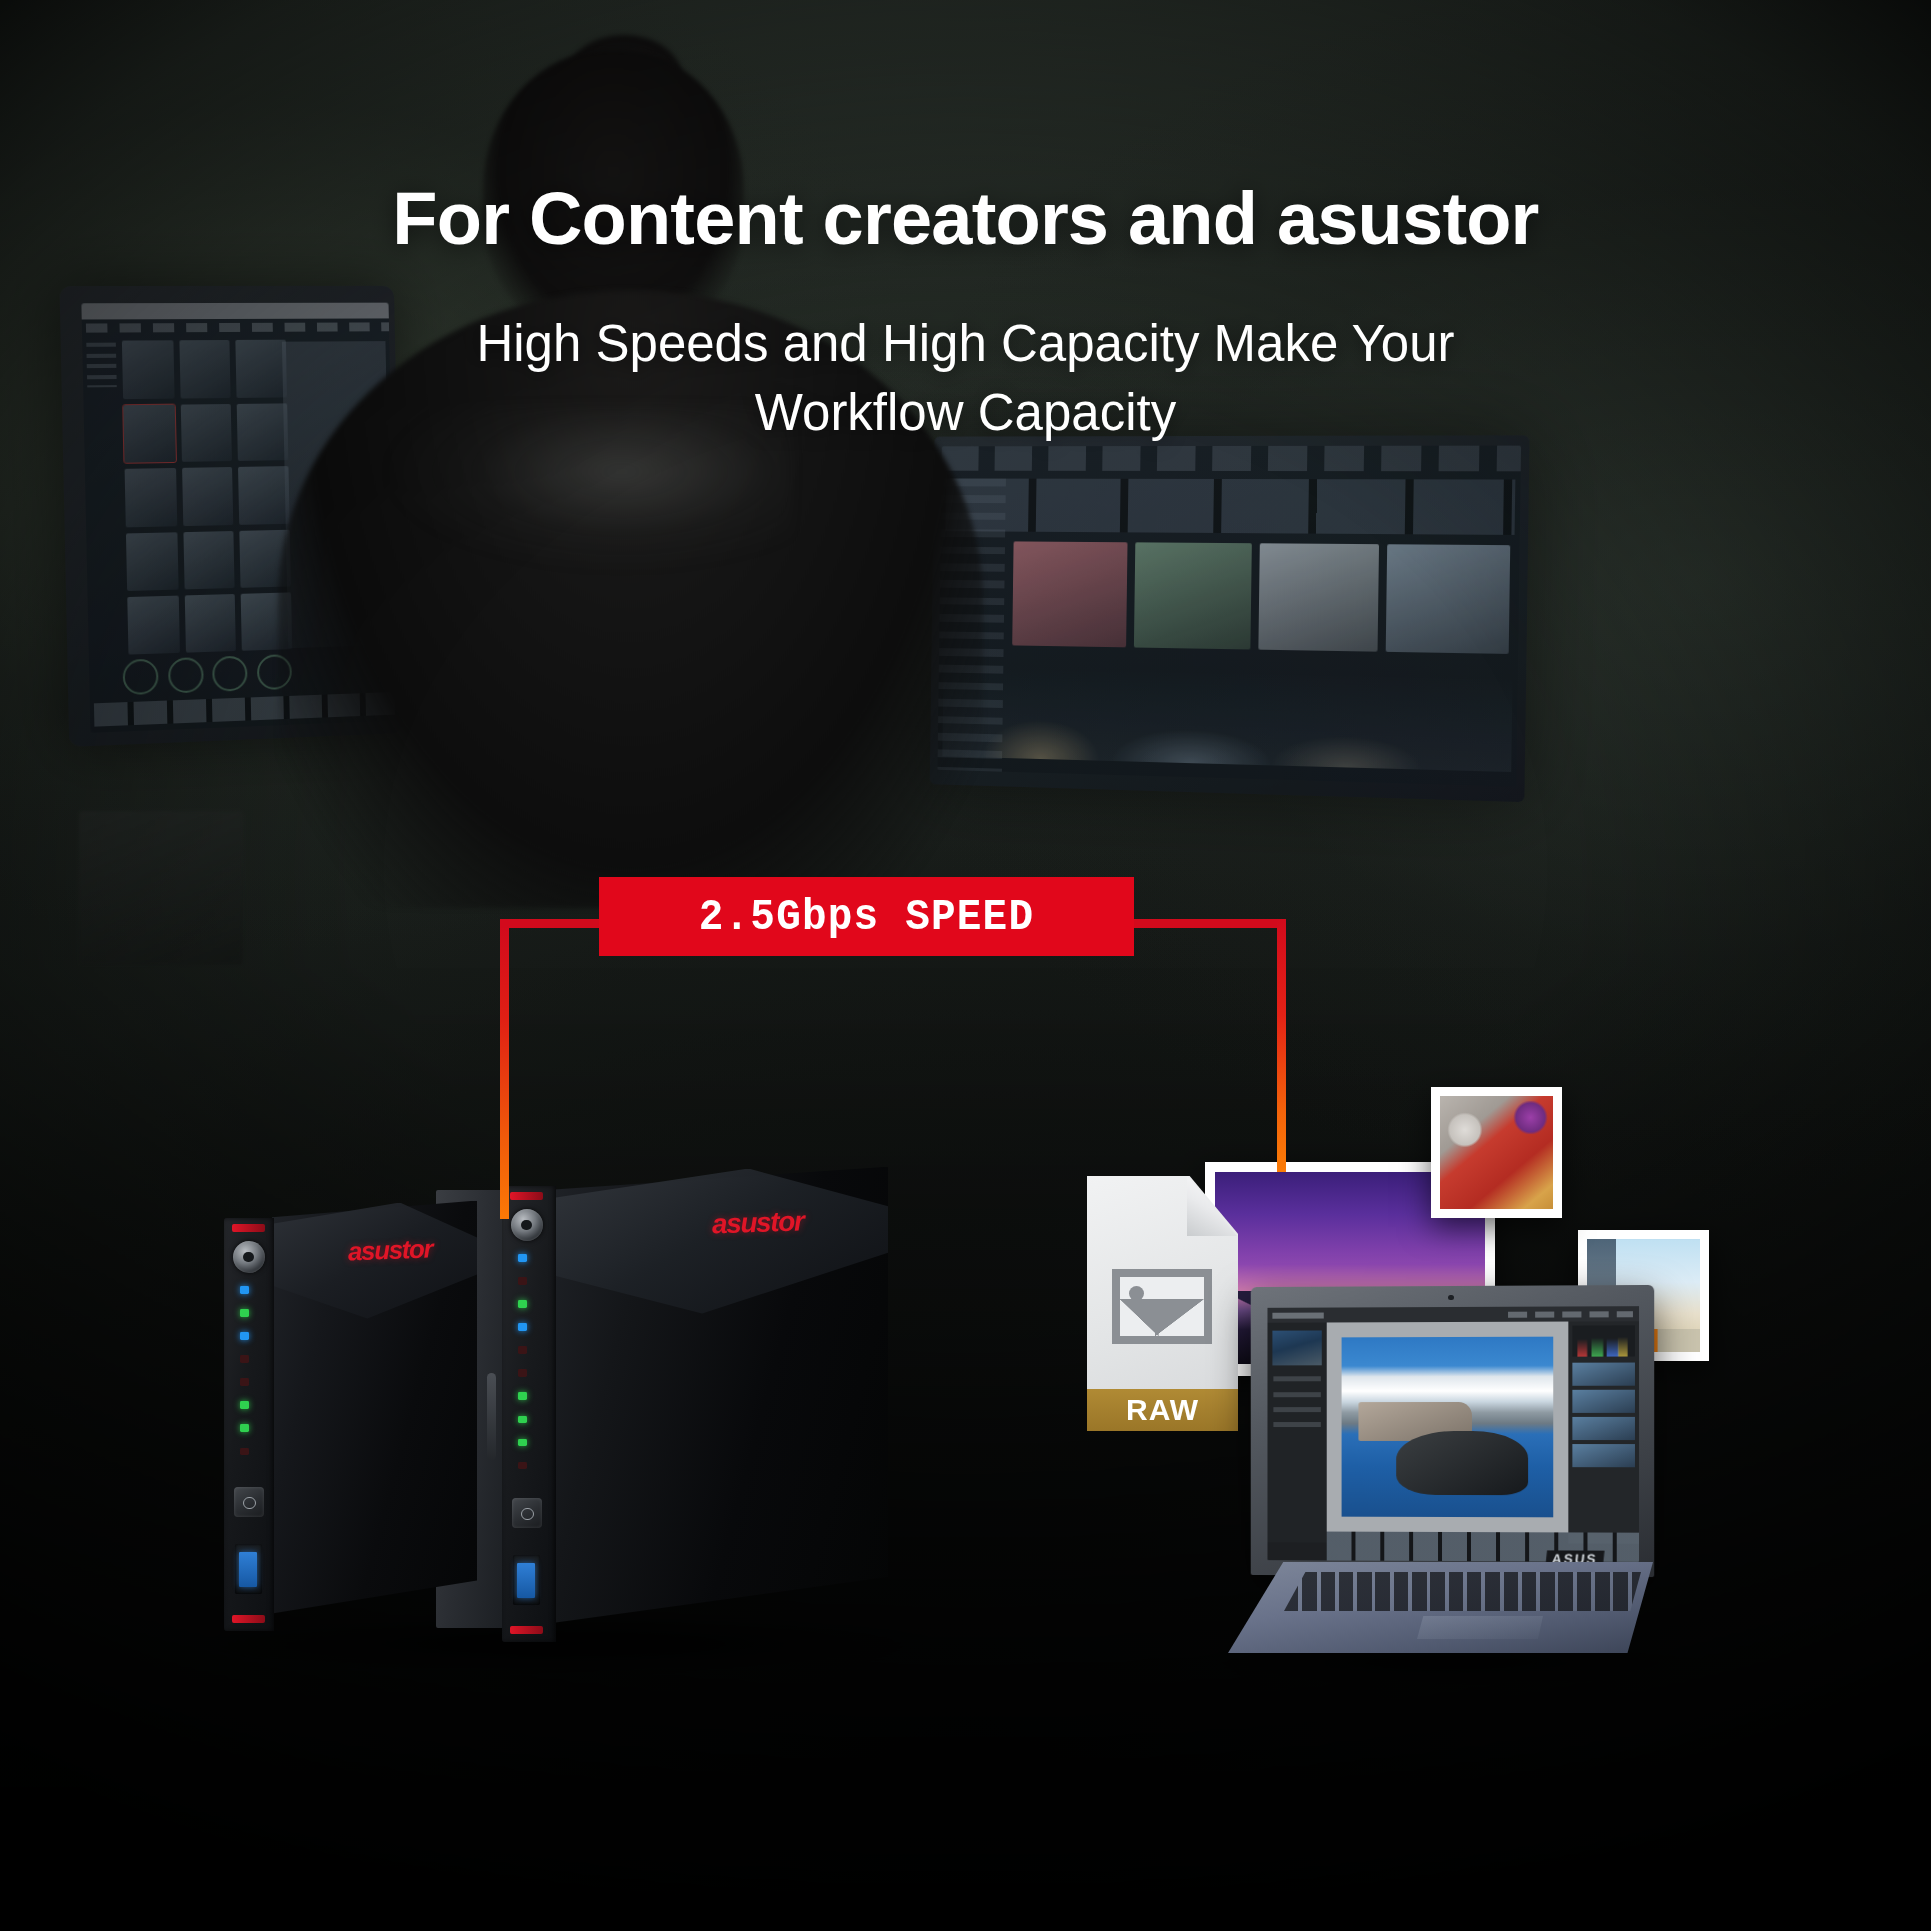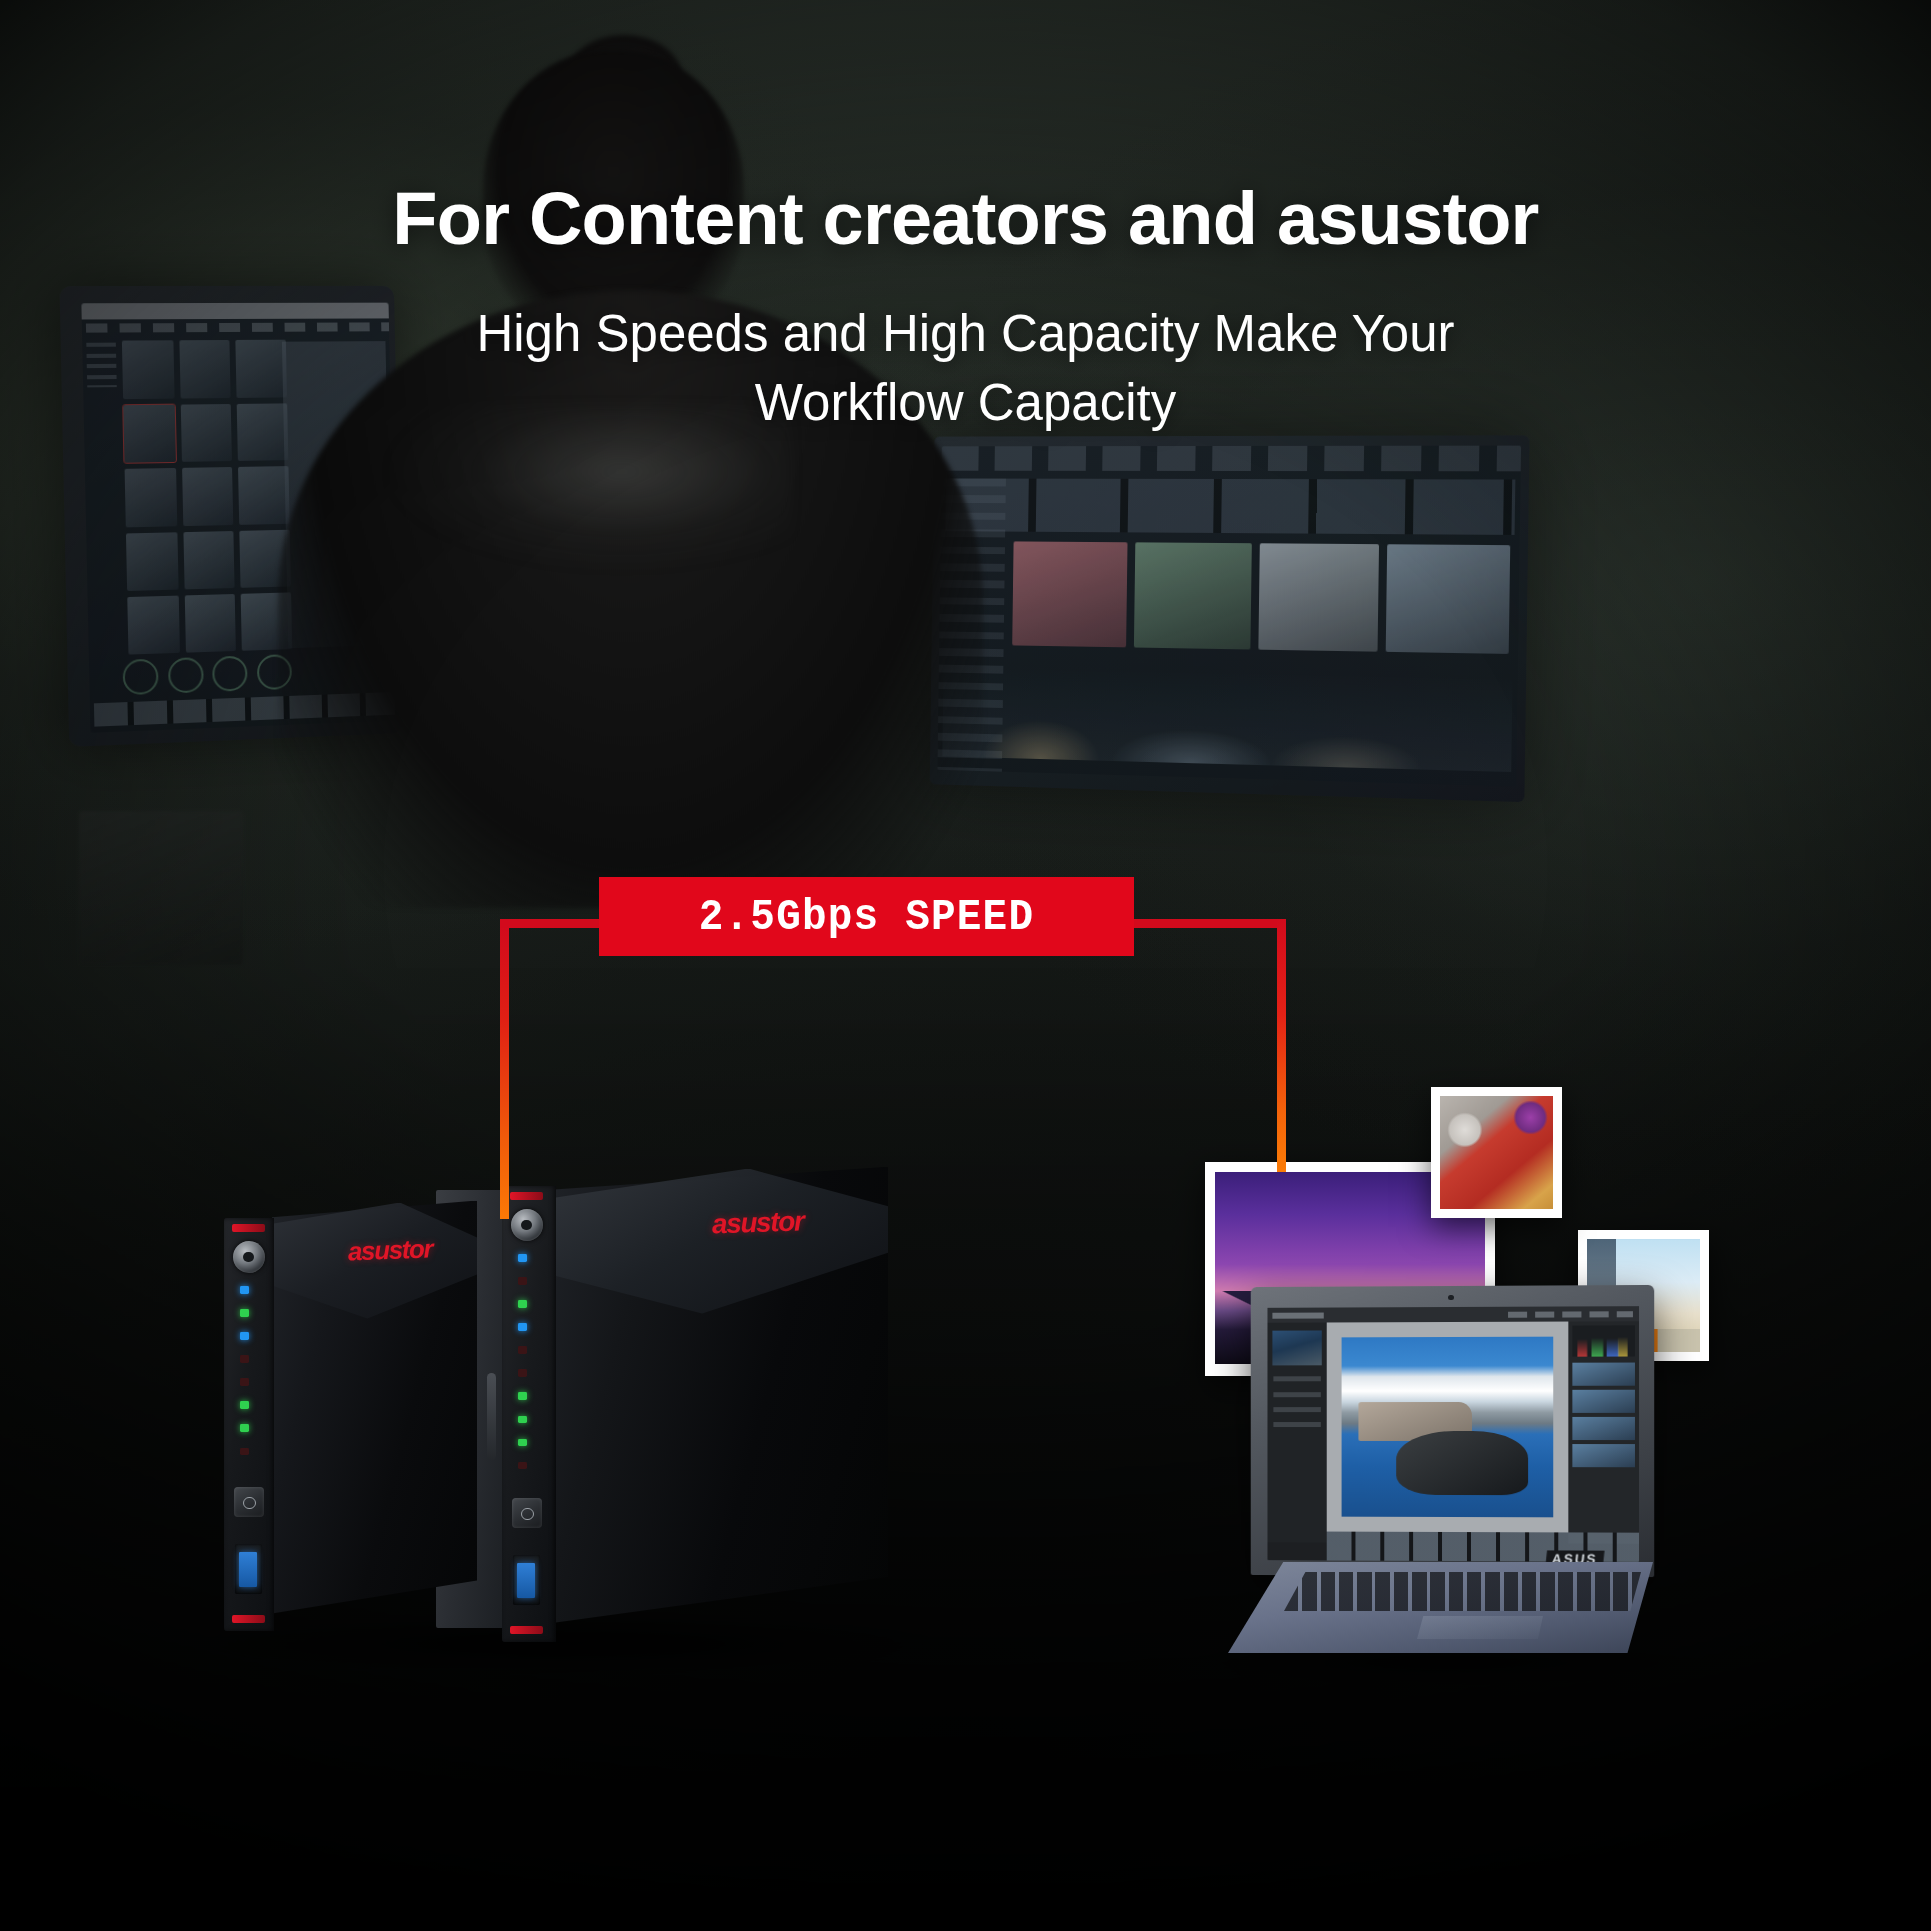--- a/index.html
+++ b/index.html
@@ -134,21 +134,21 @@
       radial-gradient(ellipse 1448px 1159px at 50% 45%, rgba(0,0,0,0) 40%, rgba(0,0,0,0.55) 88%, rgba(0,0,0,0.8) 100%),
       linear-gradient(180deg, rgba(0,0,0,0) 50%, rgba(0,0,0,0.45) 78%, rgba(0,0,0,0.85) 100%);
   }
 
   
   .headline-wrap { position:absolute; left:0; right:0; top:182px; text-align:center; z-index:40; }
   .headline {
     color:#ffffff; font-size:74px; font-weight:700; letter-spacing:-0.8px; line-height:1.0;
     text-shadow:0 2.9px 23px rgba(0,0,0,0.55);
   }
-  .subhead-wrap { position:absolute; left:50%; transform:translateX(-50%); top:299px; width:1081px; text-align:center; z-index:40; }
+  .subhead-wrap { position:absolute; left:50%; transform:translateX(-50%); top:309px; width:1081px; text-align:center; z-index:40; }
   .subhead {
     color:#ffffff; font-size:51px; font-weight:400; line-height:1.36;
     text-shadow:0 1.9px 17.4px rgba(0,0,0,0.5);
   }
 
   
   .badge {
     position:absolute; left:599px; top:877px; width:535px; height:79px;
     background:#e1071b; z-index:45;
     display:flex; align-items:center; justify-content:center;
@@ -560,20 +560,31 @@
         <span class="led-green"></span>
         <span class="led-green"></span>
         <span class="led-off"></span>
       </div>
       <div class="pwrbtn"></div>
       <div class="usbport"></div>
       <div class="redcap-bot"></div>
     </div>
   </div>
 
+  <div class="rawfile">
+    <div class="sheet"></div>
+    <div class="fold"></div>
+    <div class="imgicon">
+      <div class="sun"></div>
+      <div class="mtn"></div>
+    </div>
+    <div class="band">
+      <span>RAW</span>
+    </div>
+  </div>
 
   <div class="photo photo-sunset">
     <div class="inner"></div>
   </div>
   <div class="photo photo-portrait">
     <div class="inner"></div>
   </div>
   <div class="photo photo-beach">
     <div class="inner"></div>
   </div>

